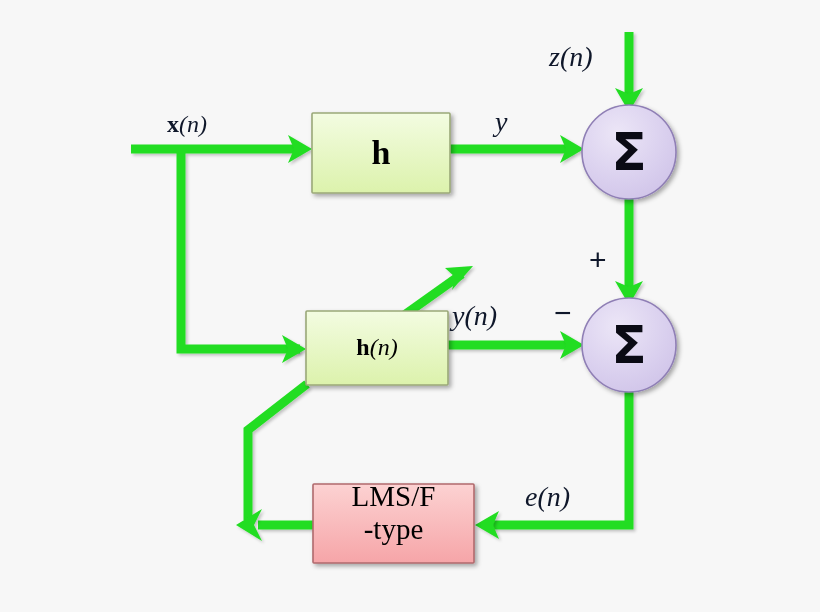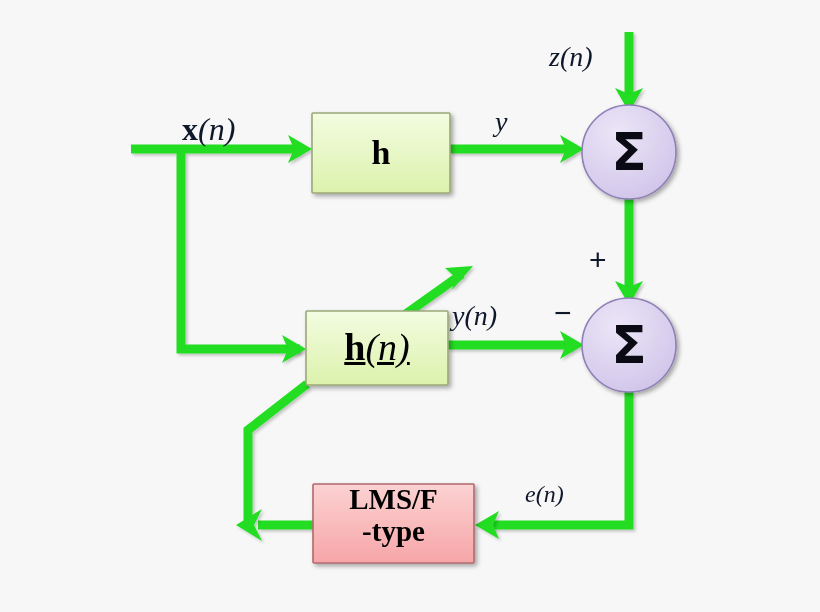--- a/index.html
+++ b/index.html
@@ -135,55 +135,55 @@
     <rect x="313" y="484" width="161" height="79" rx="1" ry="1" fill="url(#grad-pink)" stroke="#b06a6d" stroke-width="1.6" filter="url(#soft-shadow)"></rect>
 
     <circle cx="629" cy="152" r="47" fill="url(#grad-purple)" stroke="#8f7fb5" stroke-width="1.6" filter="url(#soft-shadow)"></circle>
     <circle cx="629" cy="345" r="47" fill="url(#grad-purple)" stroke="#8f7fb5" stroke-width="1.6" filter="url(#soft-shadow)"></circle>
   </svg>
 
   <div class="blk-label" style="left:312px; top:113px; width:138px; height:80px; font-size:34px;">
     <span class="bold-up">h</span>
   </div>
 
-  <div class="blk-label" style="left:306px; top:311px; width:142px; height:74px; font-size:38px;text-decoration:underline;">
+  <div class="blk-label" style="left:306px; top:311px; width:142px; height:74px; font-size:24px;">
     <span style="white-space:nowrap;">
       <span class="bold-up">h</span><span class="ital">(n)</span>
     </span>
   </div>
 
-  <div class="blk-label" style="left:313px; top:484px; width:161px; height:57px; font-size:29px; font-weight:bold;justify-content:space-between;">
+  <div class="blk-label" style="left:313px; top:484px; width:161px; height:57px; font-size:29px; font-weight:normal;">
     <span>LMS/F</span>
     <span style="margin-top:2px;">-type</span>
   </div>
 
   <div class="sigma-glyph" style="left:582px; top:105px; width:94px; height:94px; font-size:52px;">
     <span>Σ</span>
   </div>
   <div class="sigma-glyph" style="left:582px; top:298px; width:94px; height:94px; font-size:52px;">
     <span>Σ</span>
   </div>
 
-  <div class="sig-label" style="left:182px; top:111px; font-size:32px;">
+  <div class="sig-label" style="left:167px; top:111px; font-size:24px;">
     <span class="bold-up">x</span><span class="ital">(n)</span>
   </div>
 
   <div class="sig-label" style="left:549px; top:41px; font-size:28px;">
     <span class="ital">z</span><span class="ital">(n)</span>
   </div>
 
   <div class="sig-label" style="left:495px; top:106px; font-size:28px;">
     <span class="ital">y</span><span class="ital"></span>
   </div>
 
   <div class="sig-label" style="left:452px; top:300px; font-size:28px;">
     <span class="ital">y</span><span class="ital">(n)</span>
   </div>
 
-  <div class="sig-label" style="left:525px; top:481px; font-size:24px;">
+  <div class="sig-label" style="left:525px; top:481px; font-size:28px;">
     <span class="ital">e</span><span class="ital">(n)</span>
   </div>
 
   <div class="sig-label" style="left:589px; top:243px; font-size:30px; font-family:'Liberation Sans', sans-serif;">
     <span>+</span>
   </div>
 
   <div class="sig-label" style="left:554px; top:296px; font-size:30px; font-family:'Liberation Sans', sans-serif;">
     <span>−</span>
   </div>

